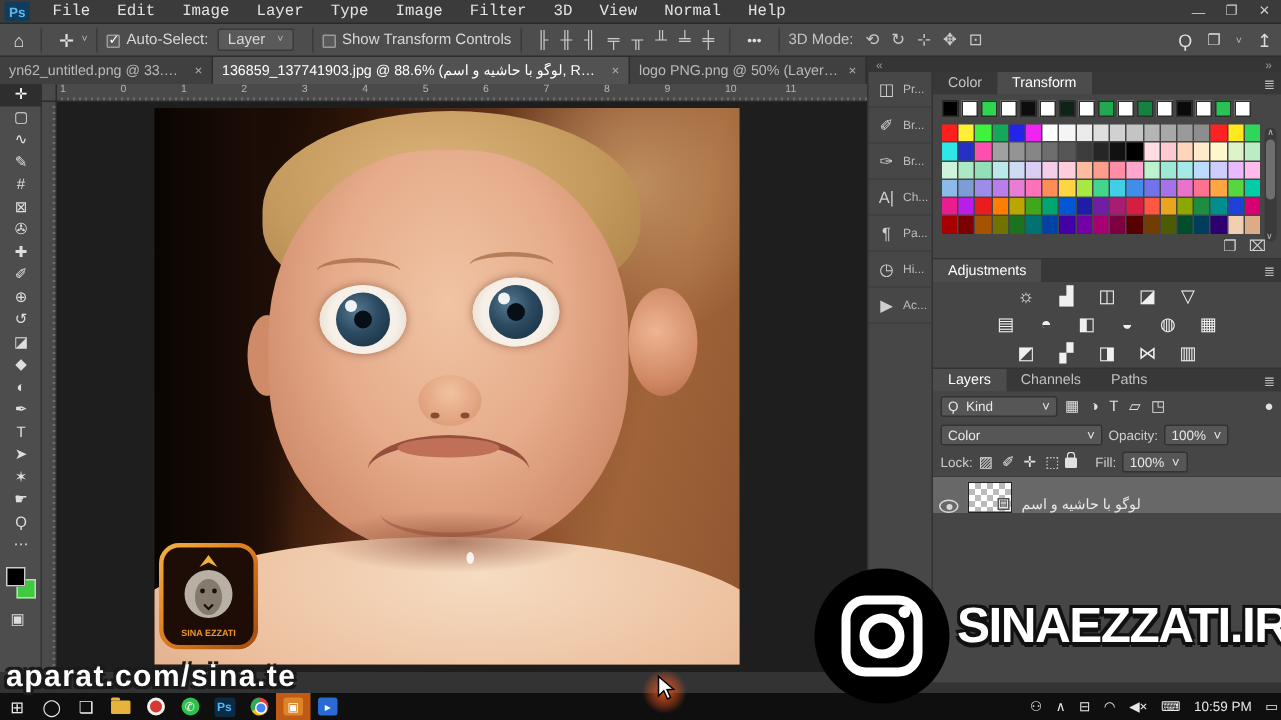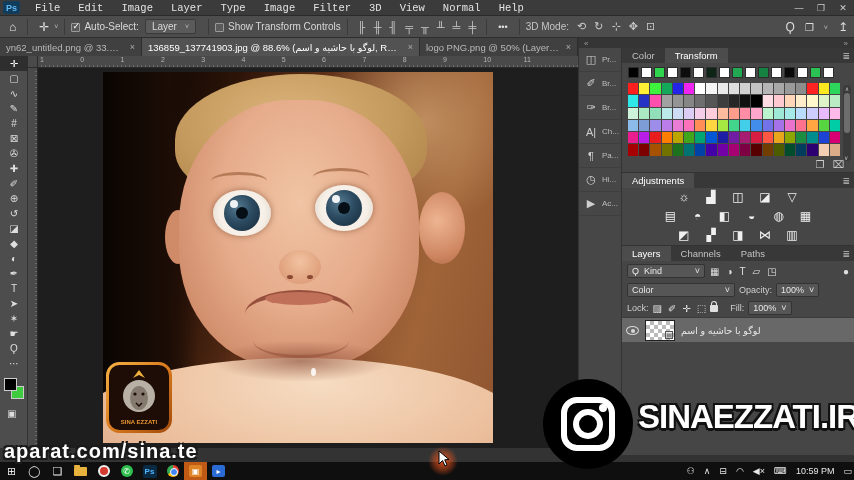--- a/index.html
+++ b/index.html
@@ -110,21 +110,21 @@
   .adj-panel { border-top:1px solid #333; }
   .adj-sub { color:#dcdcdc; font-size:9.5px; padding:5px 0 2px 8px; }
   .adj-row { display:flex; justify-content:center; gap:9px; padding:2px 0; }
   .adj-ic { color:#f0f0f0; font-size:12px; width:18px; height:15px; text-align:center; line-height:15px;}
 
   .layers-panel { border-top:1px solid #333; }
   .lfilter { display:flex; align-items:center; gap:5px; padding:3px 5px; }
   .lfield { background:#565656; border:1px solid #333; border-radius:2px; color:#e8e8e8; font-size:9px; padding:1px 4px; display:flex; align-items:center; gap:5px;}
   .lic { color:#e0e0e0; font-size:10px; }
   .lrow2 { display:flex; align-items:center; gap:4px; padding:2px 5px; color:#cfcfcf; font-size:9px;}
-  .layer-row { display:flex; align-items:center; gap:6px; height:25px; border-top:1px solid #3c3c3c; padding:0 4px; color:#e8e8e8; font-size:9.5px; position:relative;}
+  .layer-row { display:flex; align-items:flex-end; gap:6px; height:25px; border-top:1px solid #3c3c3c; padding:0 4px; color:#e8e8e8; font-size:9.5px; position:relative;}
   .layer-row.selected { background:#686868; }
   .eye-ic { width:13px; height:9px; border:1px solid #d8d8d8; border-radius:50%; position:relative; flex:none;}
   .eye-ic::after { content:""; position:absolute; left:4px; top:2px; width:4px; height:4px; border-radius:50%; background:#d8d8d8;}
   .thumb { width:30px; height:21px; border:1px solid #222; flex:none; position:relative;}
   .thumb.checker { background-color:#fff;
     background-image:linear-gradient(45deg,#bbb 25%,transparent 25%,transparent 75%,#bbb 75%),linear-gradient(45deg,#bbb 25%,transparent 25%,transparent 75%,#bbb 75%);
     background-size:8px 8px; background-position:0 0,4px 4px;}
   .thumb .so-badge { position:absolute; right:1px; bottom:1px; width:8px; height:8px; background:#e8e8e8; border:1px solid #555; font-size:6px; line-height:7px; text-align:center; color:#333;}
   .thumb.baby { background:radial-gradient(circle at 55% 45%, #eec3a2 0%, #c98a64 40%, #4a2412 80%, #1c0d06 100%); }
   .lock-ic { width:8px; height:7px; background:#e0e0e0; border-radius:1px; position:relative; flex:none; margin-top:3px;}

